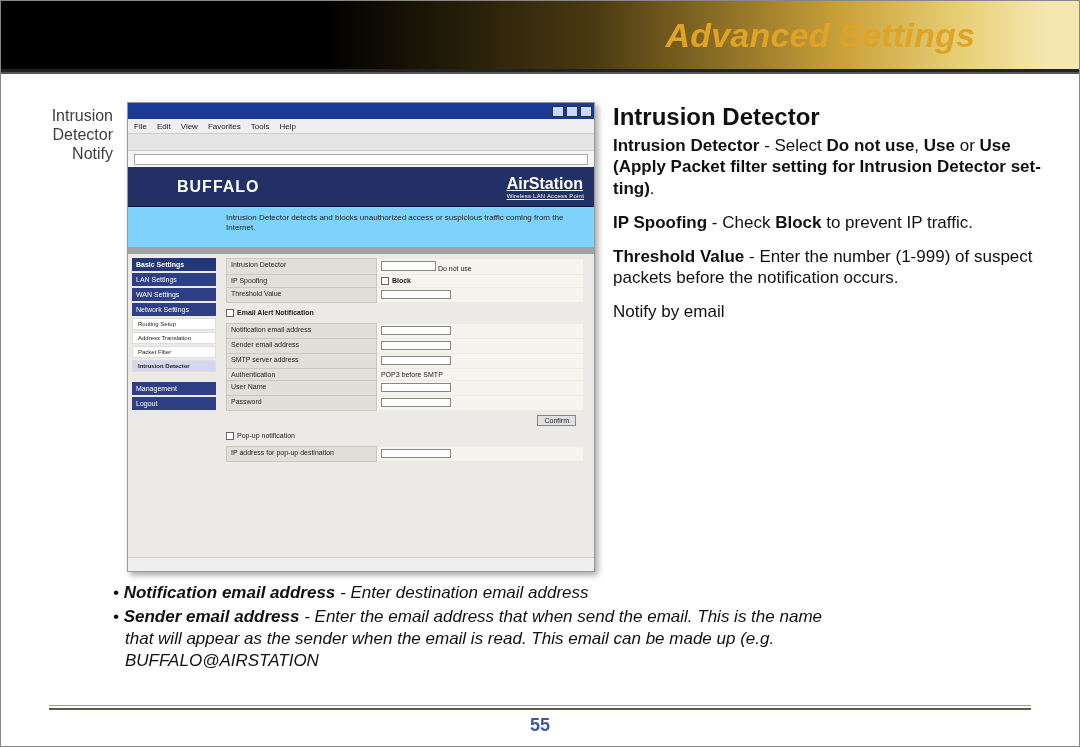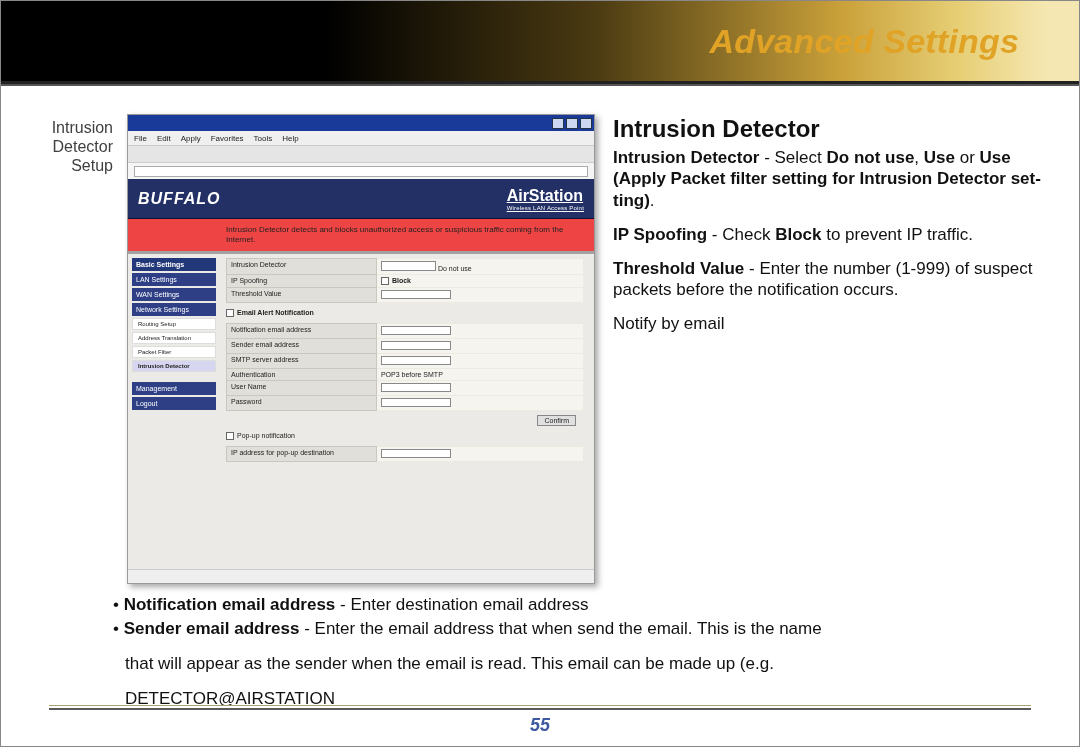--- a/index.html
+++ b/index.html
@@ -3,24 +3,24 @@
 <meta charset="utf-8">
 <style>
   * { box-sizing: border-box; margin: 0; padding: 0; }
   html, body { width: 1080px; height: 747px; font-family: Arial, Helvetica, sans-serif; background: #fff; }
   .page {
     width: 1080px; height: 747px; position: relative; overflow: hidden;
     border: 1px solid #888;
   }
   
   .banner {
-    height: 80px; width: 100%;
+    height: 68px; width: 100%;
     background: linear-gradient(90deg, #000 0%, #000 30%, #4a3a12 55%, #caa13a 78%, #e7cf76 89%, #f5e7b2 97%);
     display: flex; align-items: center; justify-content: flex-end;
-    padding-right: 60px;
+    padding-right: 104px;
   }
   .banner-title {
     color: #e0a326; font-style: italic; font-weight: bold; font-size: 34px;
     letter-spacing: 0.2px;
   }
   .rule-1 { height: 3px; width: 100%; background: #222; }
   .rule-2 { height: 2px; width: 100%; background: #555; }
 
   .content {
     display: flex; padding: 28px 32px 8px 24px; gap: 14px;
@@ -37,24 +37,24 @@
     width: 468px; height: 470px; border: 1px solid #999; box-shadow: 3px 3px 6px rgba(0,0,0,0.35);
     background: #e9e9e9; position: relative; overflow: hidden;
   }
   .shot .titlebar { height: 16px; background: #1a3a99; display:flex; justify-content:flex-end; align-items:center; padding-right:2px; gap:2px;}
   .shot .titlebar .btn { width:12px; height:11px; background:#ccd8f2; border:1px solid #234; }
   .shot .menubar { height: 14px; background: #efefef; padding-left: 6px; font-size: 8px; color:#222; display:flex; gap:10px; align-items:center;}
   .shot .toolbar { height: 18px; background: #e5e5e5; border-top:1px solid #ccc; border-bottom:1px solid #ccc; }
   .shot .addr { height: 16px; background: #f5f5f5; display:flex; align-items:center; padding:0 6px; gap:6px;}
   .shot .addr .field { flex:1; height:11px; background:#fff; border:1px solid #aaa;}
   .shot .brandbar { height: 40px; background: #223066; display:flex; align-items:center; justify-content:space-between; padding:0 10px; border-bottom:1px solid #0a1433;}
-  .shot .brandbar .buffalo { color:#fff; font-weight:bold; font-style:italic; font-size:16px; letter-spacing:1px;}
+  .shot .brandbar .buffalo { color:#fff; font-weight:bold; font-size:16px; letter-spacing:1px;margin-left:39px;}
   .shot .brandbar .air { color:#fff; font-weight:bold; font-size:16px;text-decoration:underline;}
   .shot .brandbar .air small { display:block; font-size:6px; font-weight:normal; letter-spacing:0.2px;}
-  .shot .desc { font-size:8px; color:#222; padding:6px 10px 6px 98px; background:#ef4444; line-height:1.25; border-bottom:3px solid #a3a3a3;}
+  .shot .desc { font-size:8px; color:#222; padding:6px 10px 14px 98px; background:#7dd3fc; line-height:1.25; border-bottom:7px solid #a3a3a3;}
   .shot .body { display:flex; background:#eceae6; height: 336px;}
   .shot .side { width: 92px; padding:4px 4px; display:flex; flex-direction:column; gap:2px;}
   .side .hdr { background:#23387a; color:#fff; font-size:7px; padding:3px 4px; font-weight:bold;}
   .side .item { background:#2e3f85; color:#fff; font-size:7px; padding:3px 4px;}
   .side .sub { background:#fff; color:#222; font-size:6px; padding:2px 5px; border:1px solid #ddd;}
   .side .sub.sel { background:#d6d6f0; font-weight:bold;}
   .shot .form { flex:1; padding:4px 10px 4px 6px; font-size:7px; color:#222; background:#eceae6; overflow:hidden;}
   .form table { width:100%; border-collapse:collapse;}
   .form td { padding:2px 4px; vertical-align:top;}
   .form td.l { background:#e1dfd9; width:42%; border:1px solid #c9c7bf;}
@@ -63,66 +63,66 @@
   .form .sel { display:inline-block; background:#fff; border:1px solid #888; width:55px; height:10px;}
   .form .ck { display:inline-block; width:8px; height:8px; border:1px solid #666; background:#fff; margin-right:3px; vertical-align:middle;}
   .form .btn2 { display:inline-block; background:#e0e0e0; border:1px solid #888; padding:1px 6px; font-size:7px;}
   .form .spacer { height:6px;}
   .shot .statusbar { position:absolute; bottom:0; left:0; right:0; height:14px; background:#efefef; border-top:1px solid #ccc;}
 
   
   .lower {
     padding: 2px 36px 0 98px; font-size: 17px; color: #111; line-height: 1.3;
   }
-  .lower .bullet { text-indent: -12px; padding-left: 26px; margin-bottom: 2px;}
-  .lower .bullet .cont { display:block; padding-left: 0; text-indent:0;margin-top:13px;}
+  .lower .bullet { text-indent: -12px; padding-left: 26px; margin-bottom: 2px; font-style: italic;}
+  .lower .bullet .cont { display:block; padding-left: 0; text-indent:0;}
 
   
   .bottom-rule {
     position: absolute; left: 48px; right: 48px; bottom: 36px;
     height: 2px; background: #5a5a5a;
   }
   .bottom-rule::before{
     content:""; position:absolute; left:0; right:0; top:-3px; height:1px; background:#a7a074;
   }
   .pagenum {
     position:absolute; bottom: 10px; left:0; right:0; text-align:center;
-    color:#3d5aa0; font-style:italic; font-weight:bold; font-size:18px;
+    color:#3d5aa0; font-weight:bold; font-size:18px;
   }
 </style>
 </head>
 <body>
 
 <div class="page">
 
   <div class="banner">
     <div class="banner-title">Advanced Settings</div>
   </div>
   <div class="rule-1"></div>
   <div class="rule-2"></div>
 
   <div class="content">
 
     <div class="caption-col">
       <div>Intrusion</div>
       <div>Detector</div>
-      <div>Setup</div>
+      <div>Notify</div>
     </div>
 
     <div class="screenshot-col">
       <div class="shot">
         <div class="titlebar">
           <div class="btn"></div>
           <div class="btn"></div>
           <div class="btn"></div>
         </div>
         <div class="menubar">
           <span>File</span>
           <span>Edit</span>
-          <span>Apply</span>
+          <span>View</span>
           <span>Favorites</span>
           <span>Tools</span>
           <span>Help</span>
         </div>
         <div class="toolbar"></div>
         <div class="addr">
           <div class="field"></div>
         </div>
         <div class="brandbar">
           <span class="buffalo">BUFFALO</span>
@@ -225,19 +225,19 @@
         <b>Threshold Value</b><span> - Enter the number (1-999) of suspect packets before the notification occurs.</span>
       </div>
       <div class="blk">Notify by email</div>
     </div>
   </div>
 
   <div class="lower">
     <div class="bullet">• <b>Notification email address</b><span> - Enter destination email address</span></div>
     <div class="bullet">• <b>Sender email address</b><span> - Enter the email address that when send the email.  This is the name</span>
       <span class="cont">that will appear as the sender when the email is read.  This email can be made up (e.g.</span>
-      <span class="cont">DETECTOR@AIRSTATION</span>
+      <span class="cont">BUFFALO@AIRSTATION</span>
     </div>
   </div>
 
   <div class="bottom-rule"></div>
   <div class="pagenum">55</div>
 </div>
 
 </body></html>

